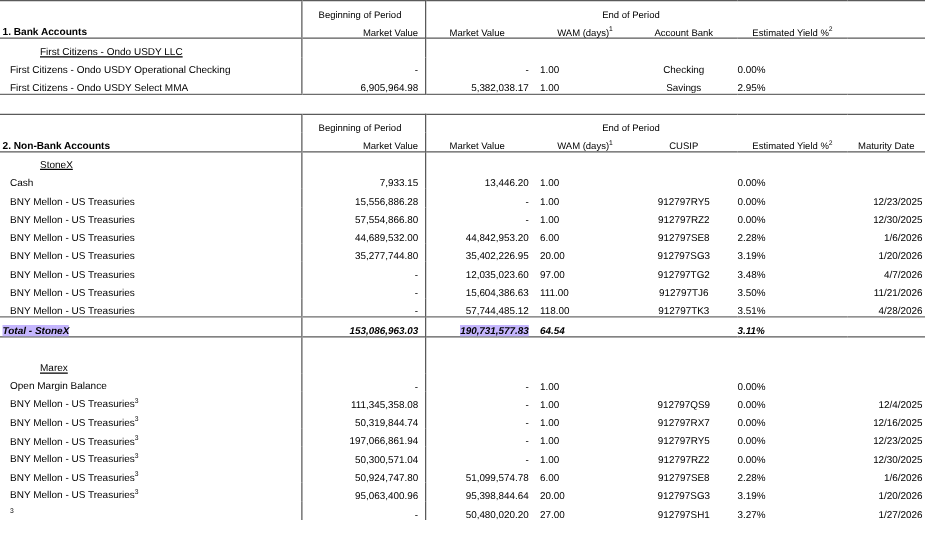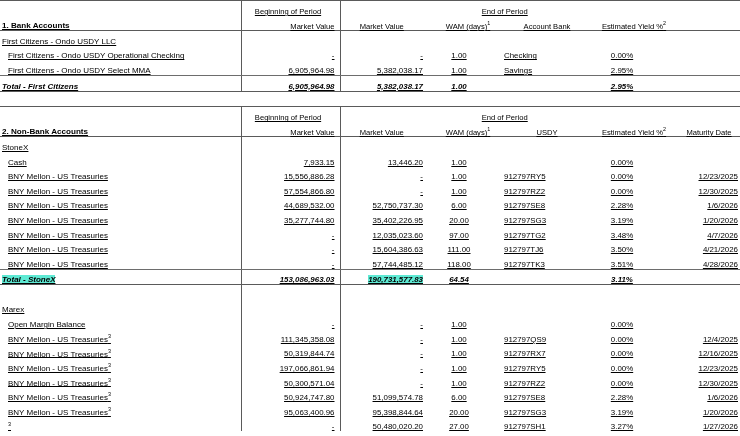--- a/index.html
+++ b/index.html
@@ -19,37 +19,36 @@
   .sheet {
     position: relative;
     width: 740px;
     height: 436px;
   }
 
   table.grid {
     border-collapse: collapse;
     table-layout: fixed;
     width: 740px;
-    text-decoration: underline;
   }
   table.grid td {
     padding: 0;
     vertical-align: bottom;
     white-space: nowrap;
     line-height: 1;
     height: 14.6px;
   }
 
   
   .c-label  { width: 241px; padding-left: 2px !important; }
   .c-bop    { width: 99px;  text-align: right; padding-right: 5px !important; }
   .c-mv     { width: 92px;  text-align: right; padding-right: 9px !important; margin-left: 47px; }
-  .c-wam    { width: 72px;  text-align: center; padding-right: 18px !important; }
-  .c-mid    { width: 86px;  }
-  .c-yield  { width: 88px;  text-align: center; padding-right: 24px !important; }
+  .c-wam    { width: 72px;  text-align: left; padding-right: 18px !important; }
+  .c-mid    { width: 86px;  text-align: center; }
+  .c-yield  { width: 88px;  text-align: left; padding-right: 24px !important; }
   .c-mat    { width: 62px;  text-align: right; padding-right: 2px !important; margin-top: 40px; }
 
   
   .hdr { font-size: 7.6px; }
   .hdr-center { text-align: center; }
   .hdr-right { text-align: right; }
 
   .rule-top td { border-top: 1.1px solid #5a5a5a; }
   .rule-bot td { border-bottom: 1.1px solid #5a5a5a; }
   .rule-thin-bot td { border-bottom: 0.8px solid #6d6d6d; }
@@ -57,36 +56,37 @@
   .vline-l { border-left: 0.9px solid #5a5a5a; }
   .vline-r { border-right: 0.9px solid #5a5a5a; }
 
   .sec-title {
     font-weight: bold;
     font-size: 8.1px;
   }
   .grp-title {
     text-decoration: underline;
     font-size: 8px;
+    margin-left: 30px;
   }
   .item {
     padding-left: 8px !important;
     font-size: 8px;
   }
   .total-label {
     font-weight: bold;
     font-style: italic;
     font-size: 8px;
   }
   .total-num {
     font-weight: bold;
     font-style: italic;
   }
   .hl {
-    background: #5eead4;
+    background: #c4b5fd;
   }
   .num { font-size: 7.9px; }
   .sup { font-size: 5.4px; vertical-align: super; }
   .spacer td { height: 8px; }
   .blank-row td { height: 14.6px; }
 </style>
 </head>
 <body>
 
 <div class="sheet">
@@ -145,29 +145,20 @@
       <tr class="rule-thin-bot">
         <td class="c-label item">First Citizens - Ondo USDY Select MMA</td>
         <td class="c-bop num vline-l vline-r">6,905,964.98</td>
         <td class="c-mv num">5,382,038.17</td>
         <td class="c-wam num">1.00</td>
         <td class="c-mid num">Savings</td>
         <td class="c-yield num">2.95%</td>
         <td class="c-mat num"></td>
       </tr>
 
-      <tr class="rule-bot">
-        <td class="c-label total-label">Total - First Citizens</td>
-        <td class="c-bop num total-num vline-l vline-r">6,905,964.98</td>
-        <td class="c-mv num total-num">5,382,038.17</td>
-        <td class="c-wam num total-num">1.00</td>
-        <td class="c-mid num total-num"></td>
-        <td class="c-yield num total-num">2.95%</td>
-        <td class="c-mat"></td>
-      </tr>
       <tr class="spacer">
         <td colspan="7"></td>
       </tr>
     </tbody>
   </table>
 
   <table class="grid">
     <colgroup>
       <col class="c-label">
         <col class="c-bop">
@@ -184,21 +175,21 @@
         <td class="c-bop hdr hdr-center vline-l vline-r">Beginning of Period</td>
         <td class="c-mv hdr hdr-center" colspan="4">End of Period</td>
         <td class="c-mat"></td>
       </tr>
 
       <tr class="rule-bot">
         <td class="c-label sec-title">2.  Non-Bank Accounts</td>
         <td class="c-bop hdr hdr-right vline-l vline-r">Market Value</td>
         <td class="c-mv hdr hdr-center">Market Value</td>
         <td class="c-wam hdr hdr-center" style="padding-right:0 !important;"><span>WAM (days)</span><span class="sup">1</span></td>
-        <td class="c-mid hdr hdr-center">USDY</td>
+        <td class="c-mid hdr hdr-center">CUSIP</td>
         <td class="c-yield hdr hdr-center" style="padding-right:0 !important;"><span>Estimated Yield %</span><span class="sup">2</span></td>
         <td class="c-mat hdr hdr-center" style="padding-right:0 !important;">Maturity Date</td>
       </tr>
 
     <tr>
           <td class="c-label"><span class="grp-title">StoneX</span></td>
           <td class="c-bop vline-l vline-r"></td>
           <td class="c-mv"></td>
           <td class="c-wam"></td>
           <td class="c-mid"></td>
@@ -228,21 +219,21 @@
           <td class="c-bop num vline-l vline-r">57,554,866.80</td>
           <td class="c-mv num">-</td>
           <td class="c-wam num">1.00</td>
           <td class="c-mid num">912797RZ2</td>
           <td class="c-yield num">0.00%</td>
           <td class="c-mat num">12/30/2025</td>
         </tr>
         <tr>
           <td class="c-label item"><span>BNY Mellon - US Treasuries</span></td>
           <td class="c-bop num vline-l vline-r">44,689,532.00</td>
-          <td class="c-mv num">52,750,737.30</td>
+          <td class="c-mv num">44,842,953.20</td>
           <td class="c-wam num">6.00</td>
           <td class="c-mid num">912797SE8</td>
           <td class="c-yield num">2.28%</td>
           <td class="c-mat num">1/6/2026</td>
         </tr>
         <tr>
           <td class="c-label item"><span>BNY Mellon - US Treasuries</span></td>
           <td class="c-bop num vline-l vline-r">35,277,744.80</td>
           <td class="c-mv num">35,402,226.95</td>
           <td class="c-wam num">20.00</td>
@@ -259,21 +250,21 @@
           <td class="c-yield num">3.48%</td>
           <td class="c-mat num">4/7/2026</td>
         </tr>
         <tr>
           <td class="c-label item"><span>BNY Mellon - US Treasuries</span></td>
           <td class="c-bop num vline-l vline-r">-</td>
           <td class="c-mv num">15,604,386.63</td>
           <td class="c-wam num">111.00</td>
           <td class="c-mid num">912797TJ6</td>
           <td class="c-yield num">3.50%</td>
-          <td class="c-mat num">4/21/2026</td>
+          <td class="c-mat num">11/21/2026</td>
         </tr>
         <tr class="rule-thin-bot">
           <td class="c-label item"><span>BNY Mellon - US Treasuries</span></td>
           <td class="c-bop num vline-l vline-r">-</td>
           <td class="c-mv num">57,744,485.12</td>
           <td class="c-wam num">118.00</td>
           <td class="c-mid num">912797TK3</td>
           <td class="c-yield num">3.51%</td>
           <td class="c-mat num">4/28/2026</td>
         </tr>

